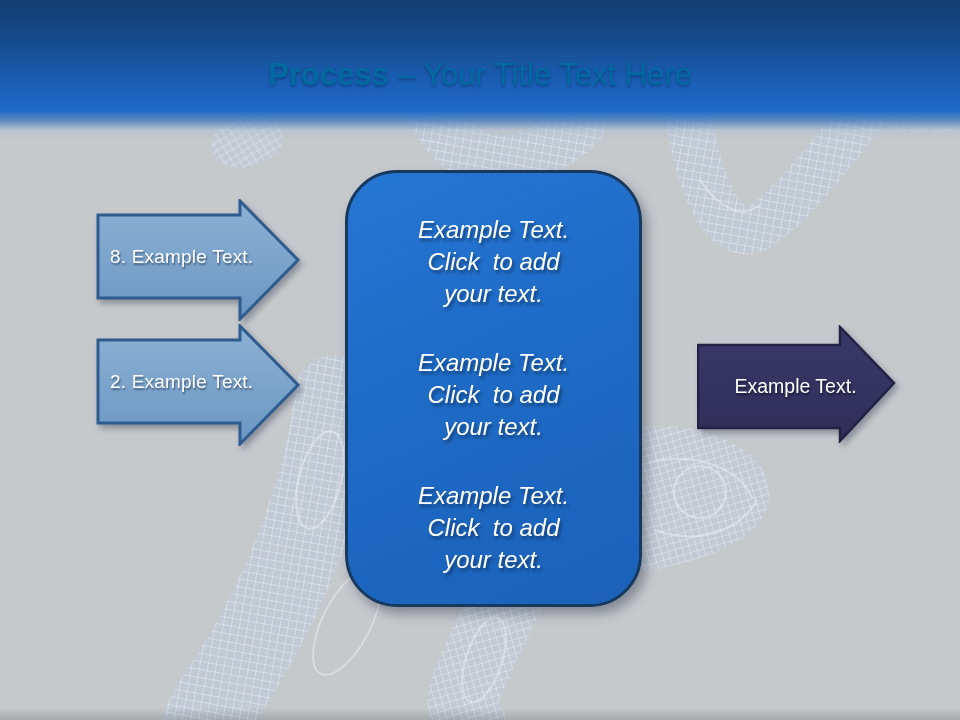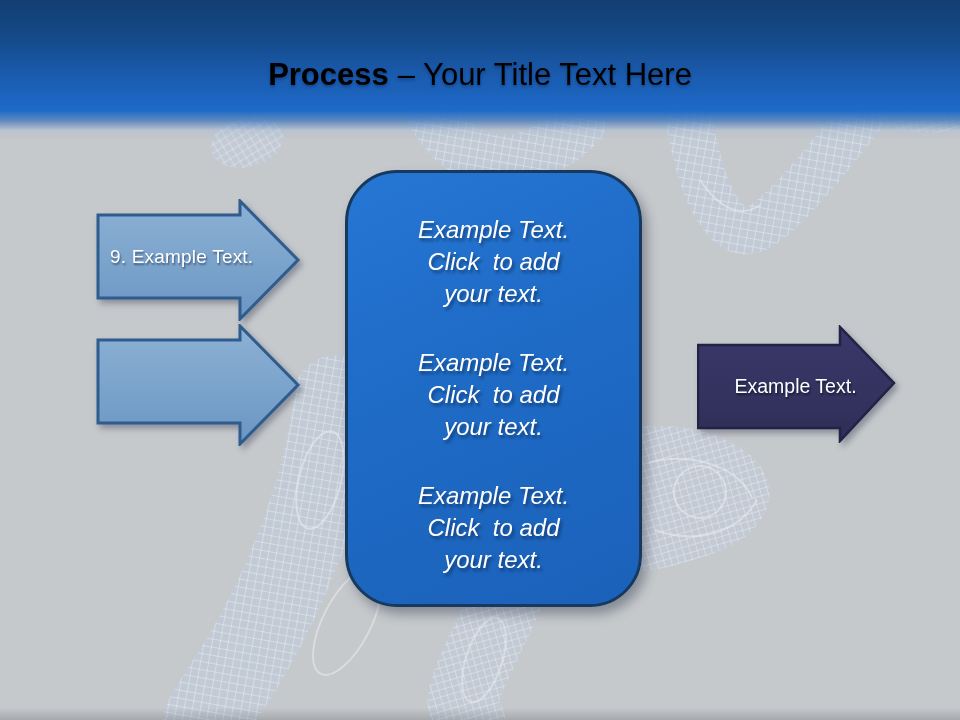--- a/index.html
+++ b/index.html
@@ -21,21 +21,21 @@
       #1a5cb0 55%,
       #1d66c2 72%,
       #1e6ac7 79%,
       rgba(64,118,186,0.78) 86%,
       rgba(165,184,208,0.38) 93%,
       rgba(198,201,204,0) 100%);
     pointer-events:none;
   }
   .slide-title{
     position:absolute;top:56px;left:0;width:100%;
-    text-align:center;color:#000000;
+    text-align:center;color:#0369a1;
     font-size:31px;line-height:38px;
     text-shadow:0 2px 3px rgba(0,20,60,.35);
     white-space:nowrap;
   }
   .slide-title .t-bold{font-weight:700;margin-right:9px;}
   .slide-title .t-rest{font-weight:400;}
   
   .step{
     position:absolute;left:96px;width:205px;height:122px;z-index:3;
     filter:drop-shadow(3px 4px 3px rgba(50,60,80,.42));
@@ -146,27 +146,28 @@
   <div class="header"></div>
 
   <div class="slide-title" style="z-index:5;">
     <span class="t-bold">Process</span><span class="t-rest">– Your Title Text Here</span>
   </div>
 
   <div class="step step1">
     <svg width="205" height="122" viewBox="0 0 205 122">
       <polygon points="2,16 144,16 144,2 202,61 144,120 144,99 2,99" fill="url(#stepGrad)" stroke="#2e5c8e" stroke-width="3" stroke-linejoin="miter"></polygon>
     </svg>
-    <div class="lbl">9. Example Text.</div>
+    <div class="lbl">8. Example Text.</div>
   </div>
 
   <div class="step step2">
     <svg width="205" height="122" viewBox="0 0 205 122">
       <polygon points="2,16 144,16 144,2 202,61 144,120 144,99 2,99" fill="url(#stepGrad)" stroke="#2e5c8e" stroke-width="3" stroke-linejoin="miter"></polygon>
     </svg>
+    <div class="lbl">2. Example Text.</div>
   </div>
 
 
   <div class="card">
     <p>Example Text.
 Click  to add
 your text.</p>
     <p>Example Text.
 Click  to add
 your text.</p>

